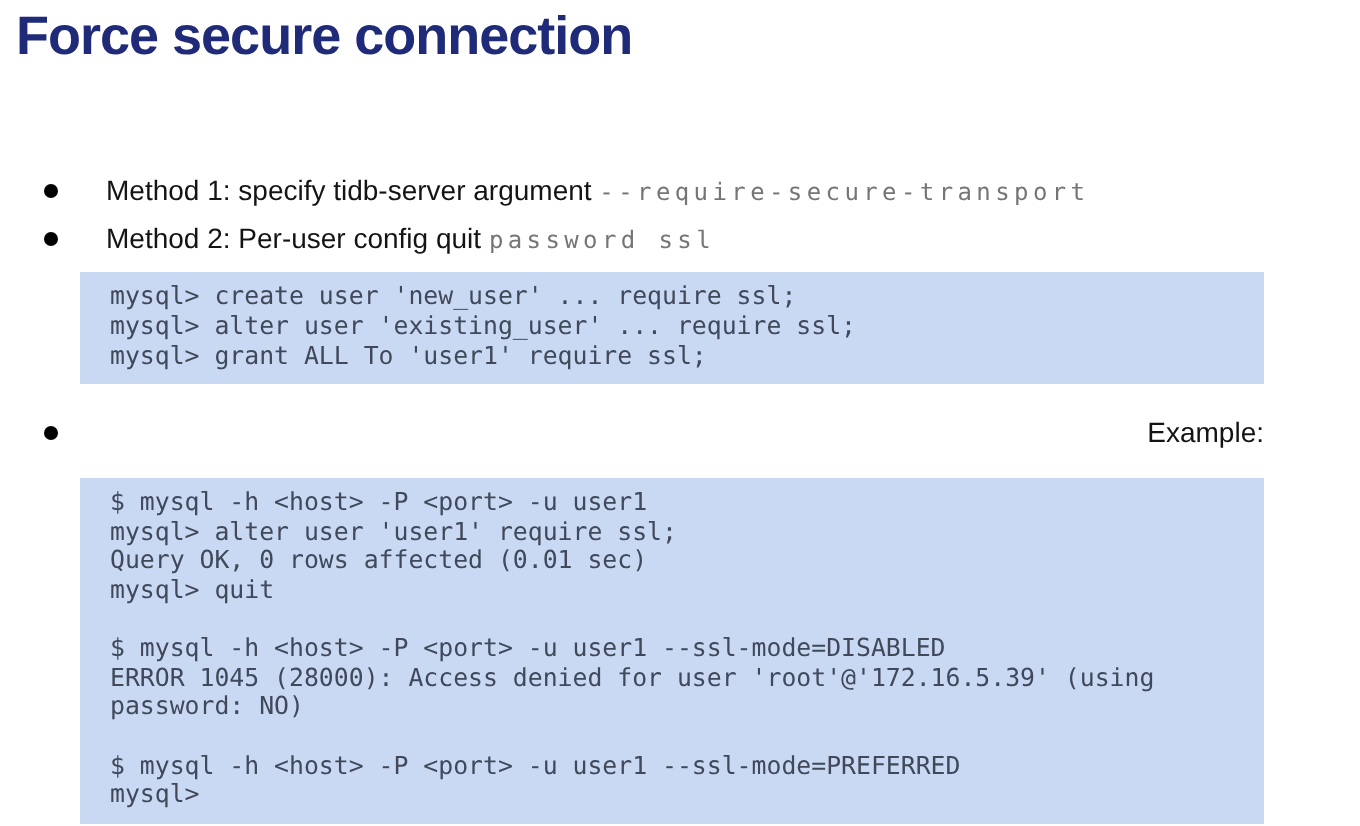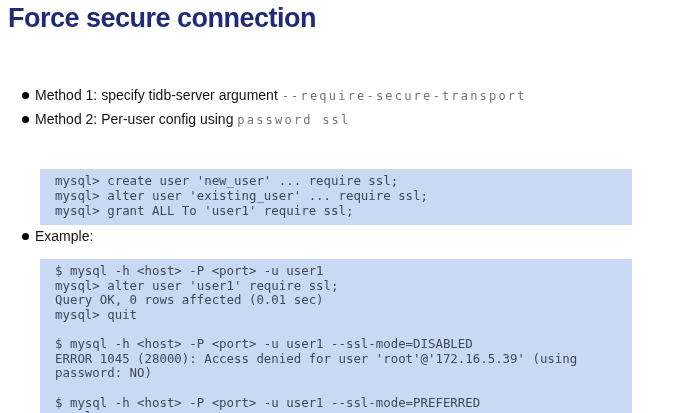--- a/index.html
+++ b/index.html
@@ -21,21 +21,21 @@
     font-weight: bold;
     letter-spacing: -0.5px;
     color: #1f2a78;
     line-height: 1.2;
   }
   .bullets {
     margin-top: 50px;
   }
   .bullet-row {
     position: relative;
-    padding-left: 35px;
+    padding-left: 53px;
     font-size: 14px;
     color: #141414;
     line-height: 23px;
     white-space: nowrap;
   }
   .bullet-row .dot {
     position: absolute;
     left: 22px;
     top: 8px;
     width: 7px;
@@ -56,43 +56,45 @@
     background: #c9d9f3;
     padding: 5px 10px 7px 15px;
     font-family: "DejaVu Sans Mono", "Liberation Mono", monospace;
     font-size: 12.4px;
     line-height: 14.6px;
     color: #40485a;
     white-space: pre;
     overflow: hidden;
   }
   .code-block-1 {
-    margin-top: 37px;
+    margin-top: 4px;
   }
   .example-row {
+    margin-top: 13px;
+    text-align: right;
   }
   .code-block-2 {
     margin-top: 11px;
   }
 </style>
 </head>
 <body>
 
 <div class="slide">
 
   <h1 class="slide-title">Force secure connection</h1>
 
   <div class="bullets">
 
     <div class="bullet-row">
       <span class="dot"></span><span>Method 1: specify tidb-server argument </span><span class="inline-code">--require-secure-transport</span>
     </div>
 
     <div class="bullet-row">
-      <span class="dot"></span><span>Method 2: Per-user config using </span><span class="inline-code">password ssl</span>
+      <span class="dot"></span><span>Method 2: Per-user config quit </span><span class="inline-code">password ssl</span>
     </div>
 
   </div>
 
   <div class="code-block code-block-1">mysql&gt; create user 'new_user' ... require ssl;
 mysql&gt; alter user 'existing_user' ... require ssl;
 mysql&gt; grant ALL To 'user1' require ssl;</div>
 
   <div class="bullet-row example-row">
     <span class="dot"></span><span>Example:</span>

